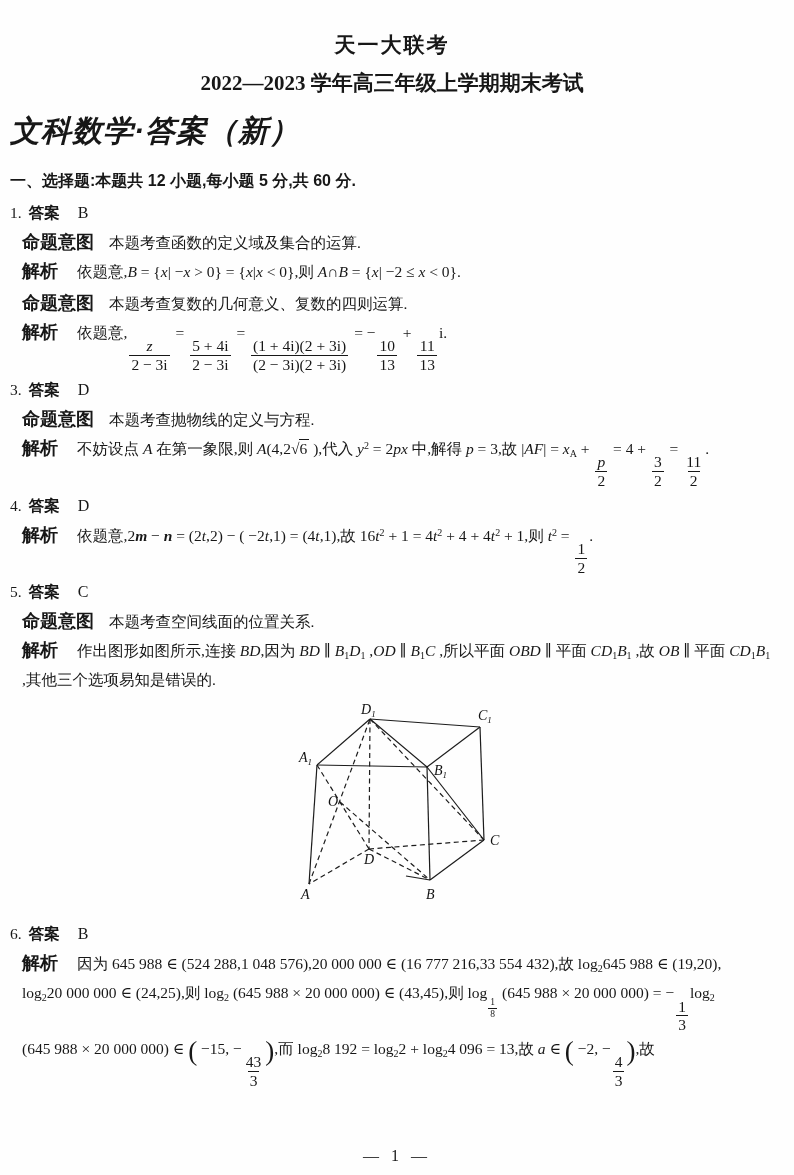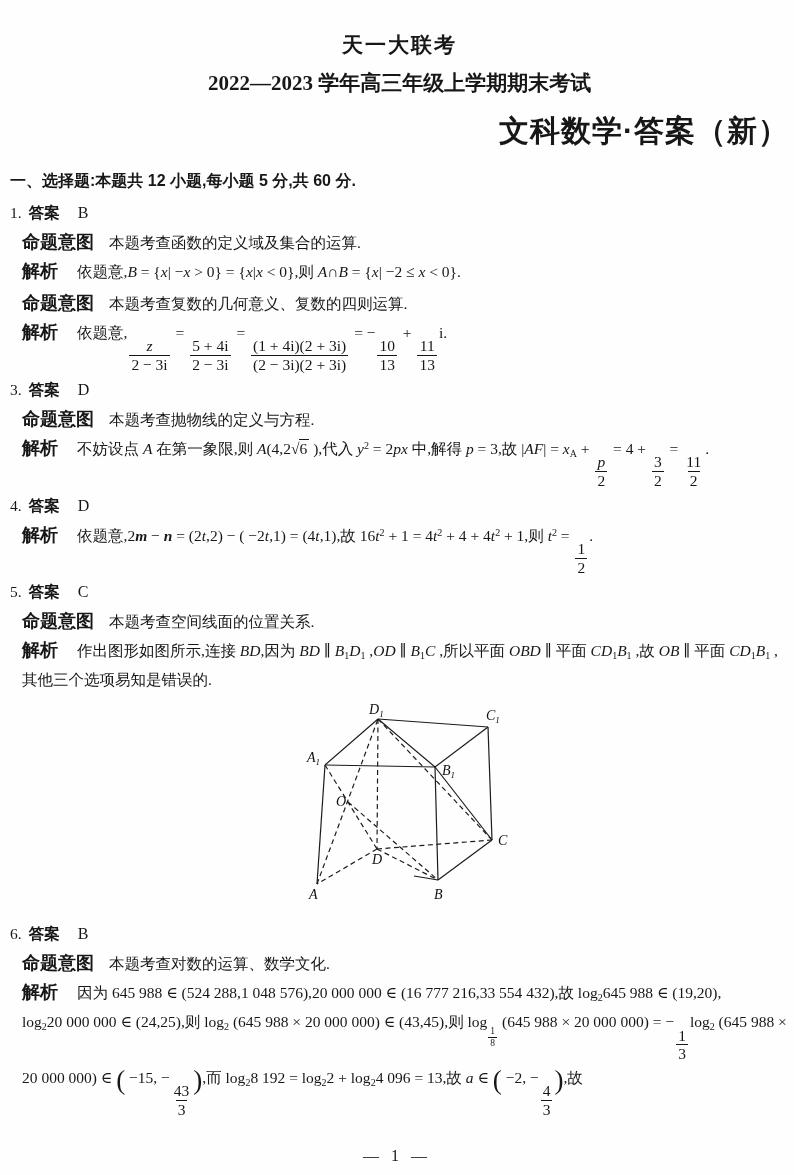--- a/index.html
+++ b/index.html
@@ -2,25 +2,25 @@
 <html><head>
 <meta charset="utf-8">
 <style>
   html,body{margin:0;padding:0;}
   body{
     width:794px;height:1175px;position:relative;overflow:hidden;
     background:#fefefe;color:#171717;
     font-family:"Liberation Serif","DejaVu Serif",serif;
     font-size:15.5px;
   }
-  .doc{padding:26px 5px 0 10px;}
+  .doc{padding:26px 20px 0 10px;}
   .hsans{font-family:"Liberation Sans","DejaVu Sans",sans-serif;font-weight:bold;}
   .t1{font-size:21px;line-height:26px;text-align:center;margin:6px 0 12px;letter-spacing:2px;}
   .t2{font-size:21px;line-height:26px;text-align:center;margin:0 0 16px;font-weight:bold;}
-  .t3{font-size:30px;line-height:38px;text-align:right;margin:0 0 20px;letter-spacing:1px;}
+  .t3{font-size:30px;line-height:38px;text-align:left;margin:0 0 20px;letter-spacing:1px;font-style:italic;}
   .section{font-size:16px;line-height:22px;margin:0 0 8px;}
   .q{margin:0 0 3px 0;}
   .ansline{line-height:26px;margin:2px 0;}
   .qnum{margin-right:7px;}
   .anslbl{margin-right:18px;font-size:15.5px;}
   .ansletter{font-size:16px;}
   .qpara{margin:0 0 0 12px;line-height:29px;}
   .plabel{margin-right:15px;font-size:18px;}
   .plabel.jx{margin-right:19px;}
   .tx{}
@@ -162,23 +162,20 @@
           <text x="144" y="197">B</text>
         </svg>
     </div>
   </div>
 
   <div class="q">
     <div class="ansline">
       <span class="qnum">6.</span><span class="anslbl hsans">答案</span><span class="ansletter">B</span>
     </div>
     <div class="qpara">
-      <span class="plabel hsans">命题意图</span><span>本题考查对数的运算、数学文化.</span>
-    </div>
-    <div class="qpara">
       <span class="plabel jx hsans">解析</span><span><span class="tx">因为 645&nbsp;988 ∈ (524&nbsp;288,1&nbsp;048&nbsp;576),20&nbsp;000&nbsp;000 ∈ (16&nbsp;777&nbsp;216,33&nbsp;554&nbsp;432),故 log</span><sub>2</sub><span class="tx">645&nbsp;988 ∈ (19,20), log</span><sub>2</sub><span class="tx">20&nbsp;000&nbsp;000 ∈ (24,25),则 log</span><sub>2</sub><span class="tx"> (645&nbsp;988 × 20&nbsp;000&nbsp;000) ∈ (43,45),则 log</span><sub><span class="frac">
               <span class="fn"><span class="tx">1</span></span>
               <span class="fd"><span class="tx">8</span></span>
             </span></sub><span class="tx"> (645&nbsp;988 × 20&nbsp;000&nbsp;000) = −</span><span class="frac">
             <span class="fn"><span class="tx">1</span></span>
             <span class="fd"><span class="tx">3</span></span>
           </span><span class="tx">log</span><sub>2</sub><span class="tx"> (645&nbsp;988 × 20&nbsp;000&nbsp;000) ∈ </span><span class="big">(</span><span class="tx"> −15, −</span><span class="frac">
             <span class="fn"><span class="tx">43</span></span>
             <span class="fd"><span class="tx">3</span></span>
           </span><span class="big">)</span><span class="tx">,而 log</span><sub>2</sub><span class="tx">8&nbsp;192 = log</span><sub>2</sub><span class="tx">2 + log</span><sub>2</sub><span class="tx">4&nbsp;096 = 13,故 </span><span class="mi">a</span><span class="tx"> ∈ </span><span class="big">(</span><span class="tx"> −2, −</span><span class="frac">

